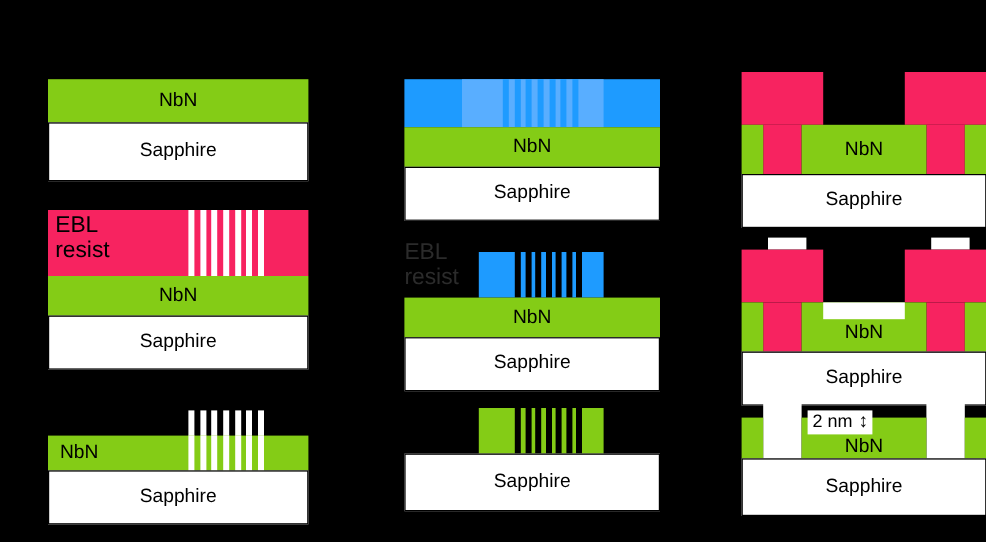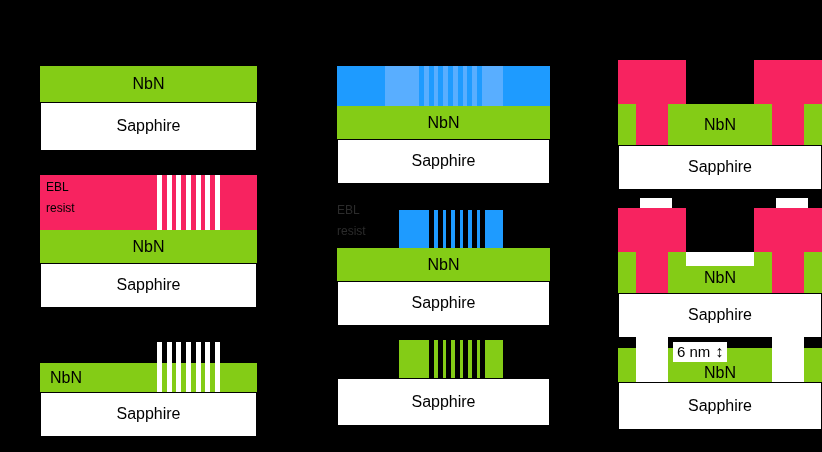--- a/index.html
+++ b/index.html
@@ -60,21 +60,21 @@
   .resist {
     background: #f72360;
   }
   .metal {
     background: #ffffff;
   }
 
   
   .side-cap {
     position: absolute;
-    font-size: 12px;
+    font-size: 19px;
     line-height: 17px;
     white-space: nowrap;
   }
   .side-cap.on-pink { color: #000000; }
   .side-cap.ghost   { color: #2b2b2b; }
 
   
   .stripes {
     position: absolute;
     display: flex;
@@ -278,21 +278,21 @@
     <div class="layer metal" style="left:18px; top:0; width:32px; height:46px;"></div>
     <div class="layer metal" style="left:154px; top:0; width:32px; height:46px;"></div>
 
     <div class="layer nbn" style="left:0; top:12px; width:18px; height:34px;"></div>
     <div class="layer nbn" style="left:50px; top:12px; width:104px; height:34px;">
       <div class="lbl" style="top:17px;">NbN</div>
     </div>
     <div class="layer nbn" style="left:186px; top:12px; width:18px; height:34px;"></div>
 
     <div class="thk" style="left:55px; top:6px;">
-      <span>6 nm</span>
+      <span>2 nm</span>
       <span class="arrow">↕</span>
     </div>
     <div class="layer substrate" style="left:0; top:46px; width:204px; height:48px;">
       <div class="lbl" style="top:15px;">Sapphire</div>
     </div>
   </div>
 
 </div>
 
 </body></html>

